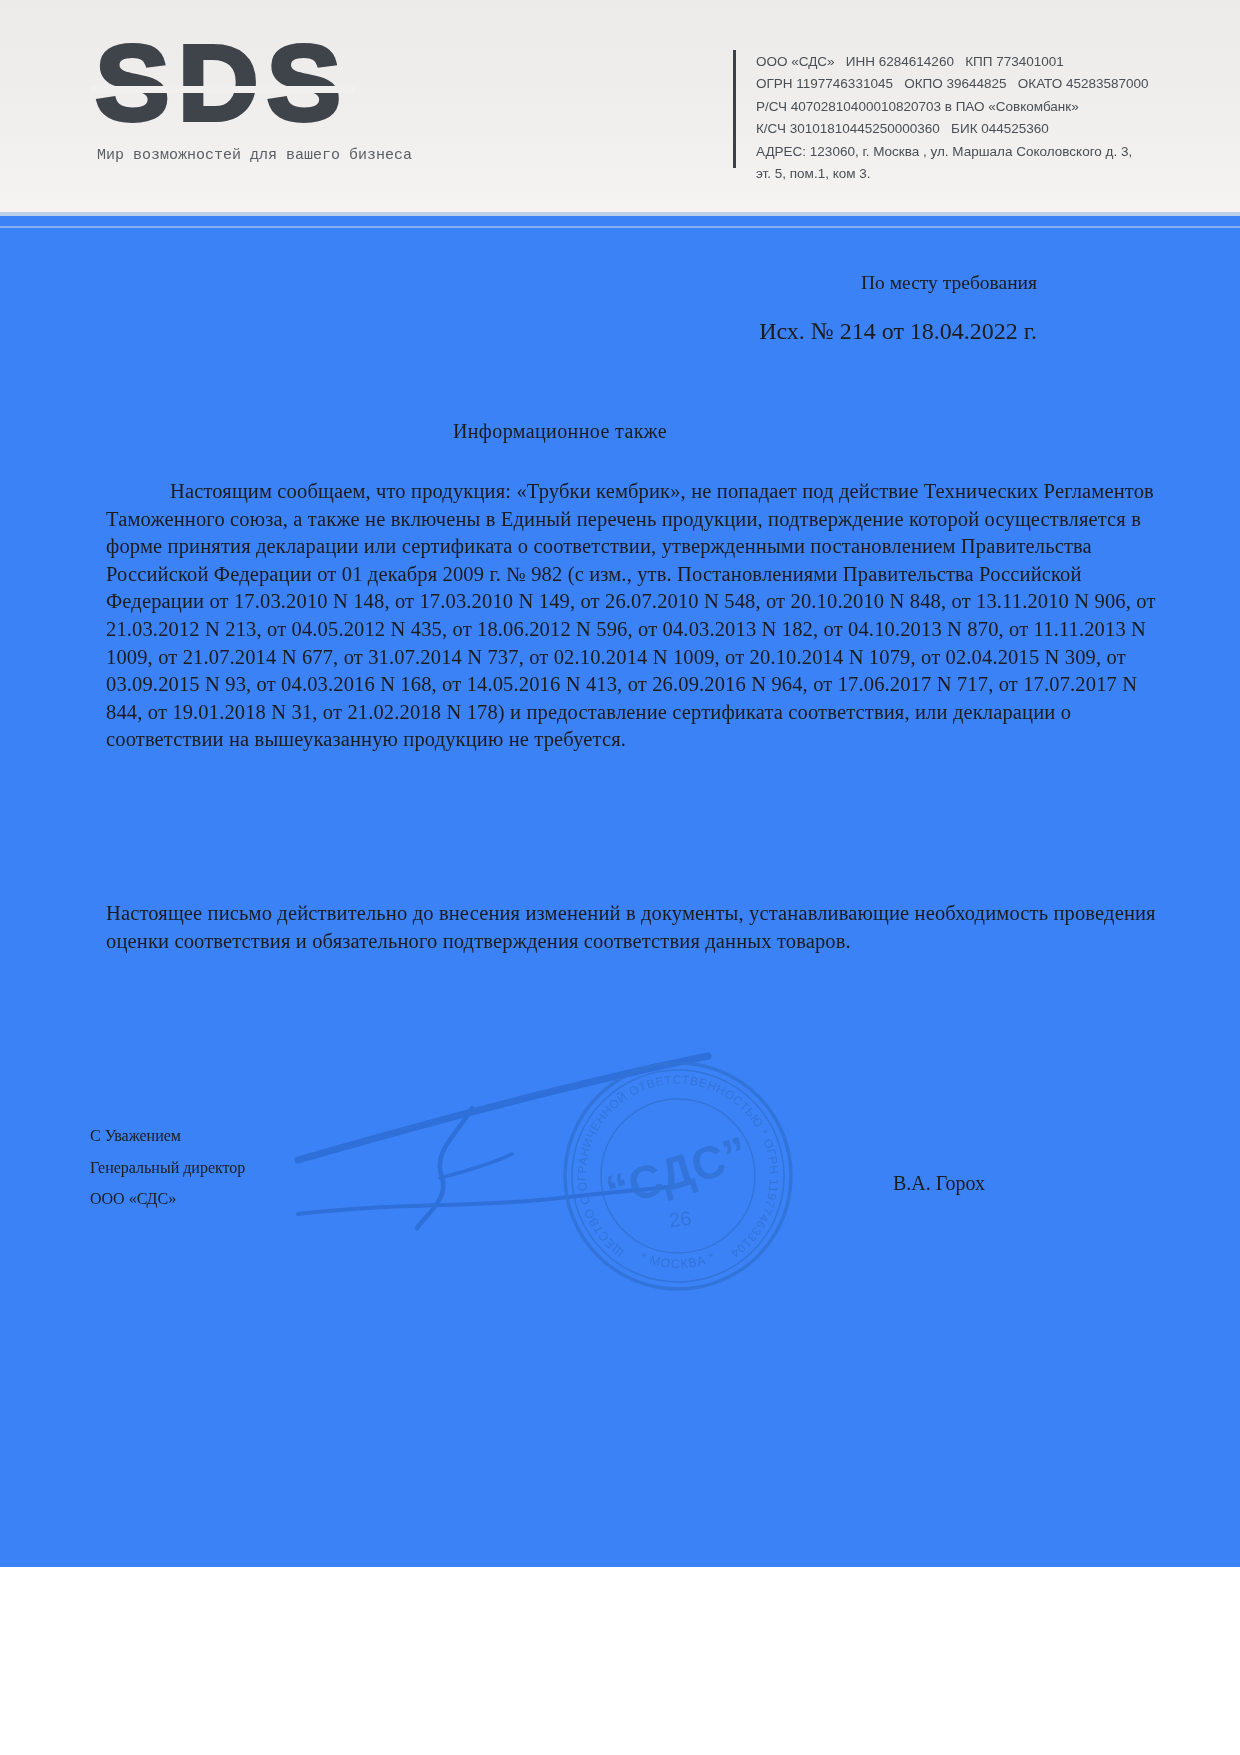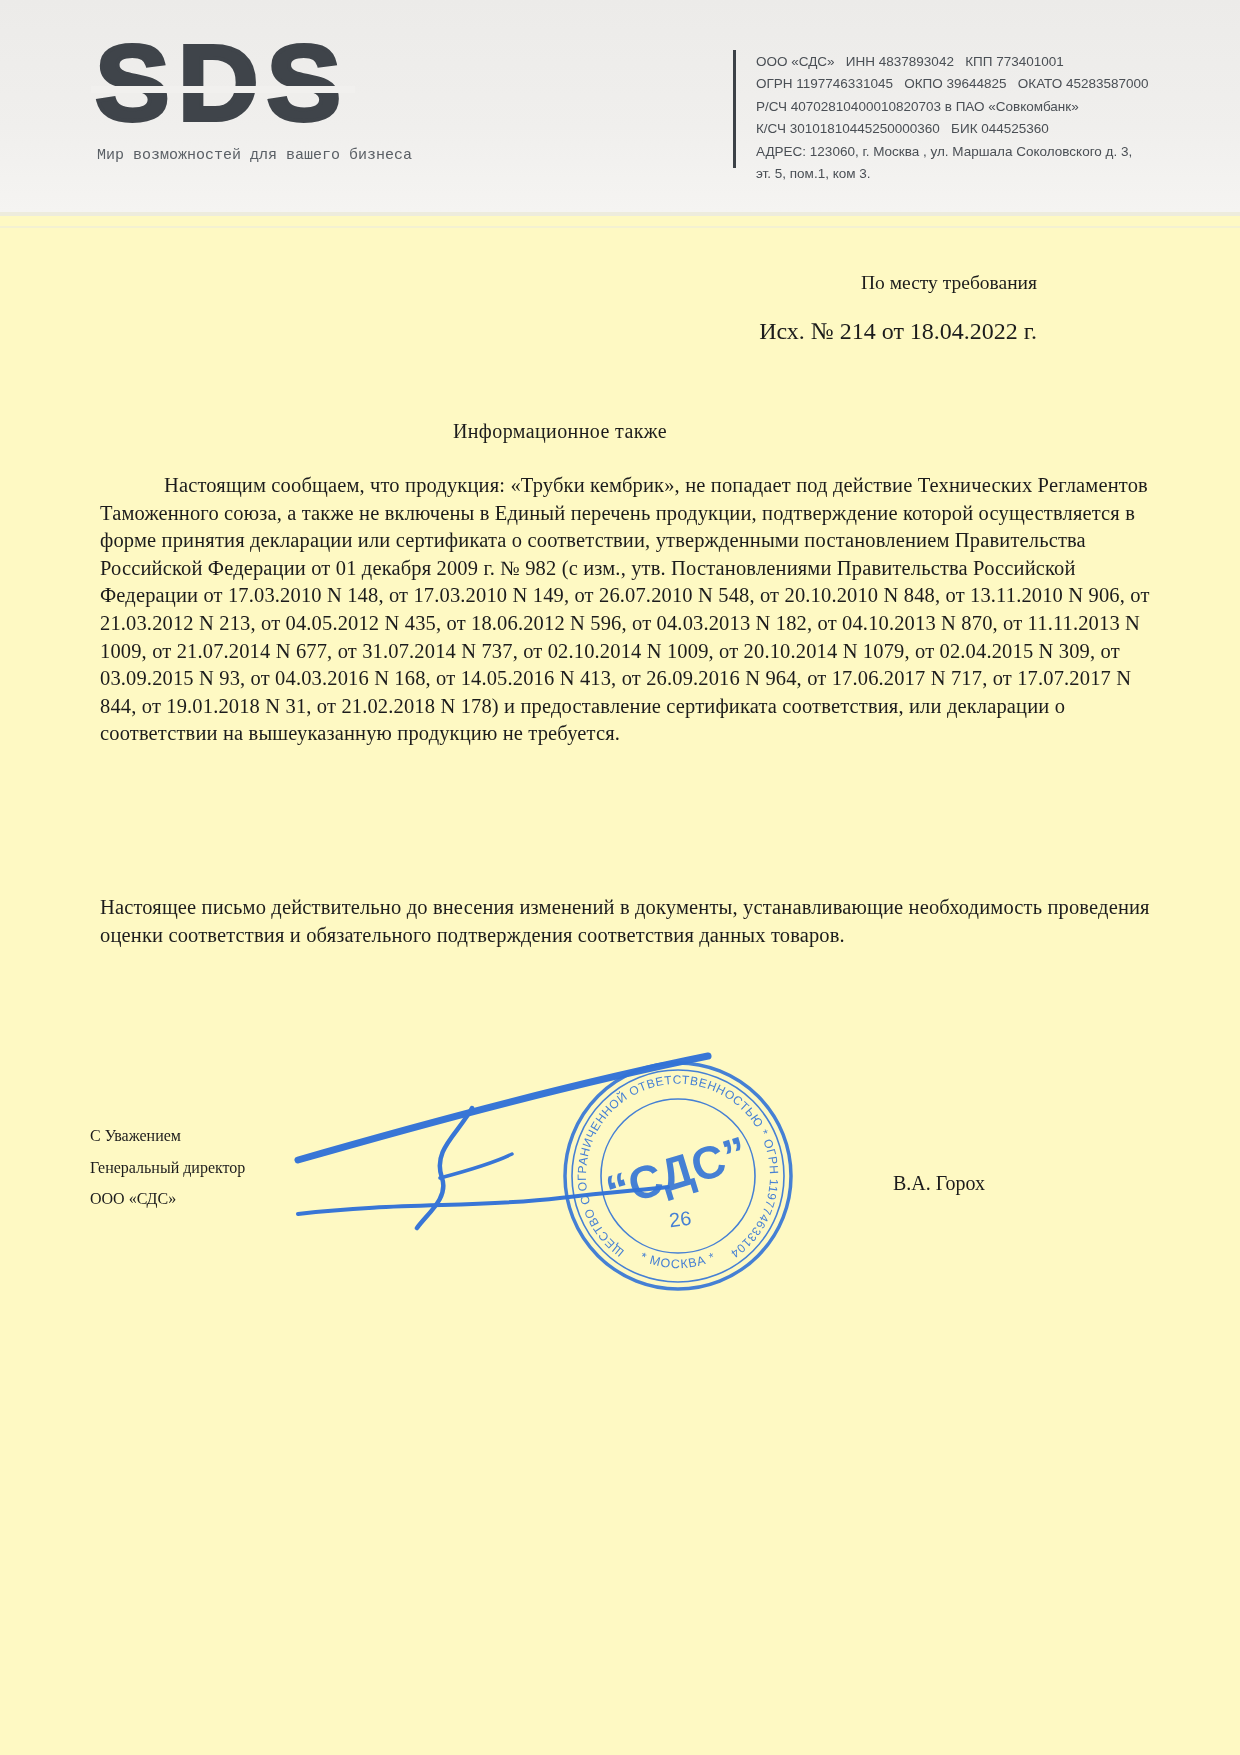--- a/index.html
+++ b/index.html
@@ -1,20 +1,20 @@
 <!DOCTYPE html>
 <html lang="ru"><head>
 <meta charset="utf-8">
 <style>
   html, body { margin: 0; padding: 0; background: #ffffff; }
   #page {
     position: relative;
     width: 1240px;
-    height: 1755px;
-    background: #fef9c3;
+    height: 1567px;
+    background: #3b82f6;
     overflow: hidden;
     font-family: "Liberation Serif", serif;
     color: #1c1c1c;
   }
 
   
   .letterhead {
     position: absolute; left: 0; top: 0;
     width: 100%; height: 212px;
     background: linear-gradient(180deg, #ecebe9 0%, #f0efed 60%, #f5f4f2 100%);
@@ -70,21 +70,21 @@
     font-size: 24px; text-align: left;
   }
 
   
   .title {
     position: absolute; left: 90px; top: 420px; width: 940px;
     text-align: center; font-size: 20px; letter-spacing: .4px;
   }
   .para {
     position: absolute; left: 90px; width: 1063px;
-    margin: 10px; font-size: 20.5px; line-height: 27.6px;
+    margin: 16px; font-size: 20.5px; line-height: 27.6px;
     letter-spacing: .15px; text-align: left;
   }
   .para1 { top: 462px; text-indent: 64px; }
   .para2 { top: 884px; }
 
   
   .closing {
     position: absolute; left: 90px; top: 1120px;
     font-size: 16px; line-height: 31.5px;
   }
@@ -104,21 +104,21 @@
 <div id="page">
 
   <div class="letterhead">
     <div class="logo-wrap">
       <div class="logo-text">SDS</div>
       <div class="logo-slit"></div>
     </div>
     <div class="tagline">Мир возможностей для вашего бизнеса</div>
     <div class="lh-divider"></div>
     <div class="company-details">
-      <div class="cd-line">ООО «СДС»   ИНН 4837893042   КПП 773401001</div>
+      <div class="cd-line">ООО «СДС»   ИНН 6284614260   КПП 773401001</div>
       <div class="cd-line">ОГРН 1197746331045   ОКПО 39644825   ОКАТО 45283587000</div>
       <div class="cd-line">Р/СЧ 40702810400010820703 в ПАО «Совкомбанк»</div>
       <div class="cd-line">К/СЧ 30101810445250000360   БИК 044525360</div>
       <div class="cd-line">АДРЕС: 123060, г. Москва , ул. Маршала Соколовского д. 3,</div>
       <div class="cd-line">эт. 5, пом.1, ком 3.</div>
     </div>
   </div>
   <div class="scan-streak streak1"></div>
   <div class="scan-streak streak2"></div>
 

